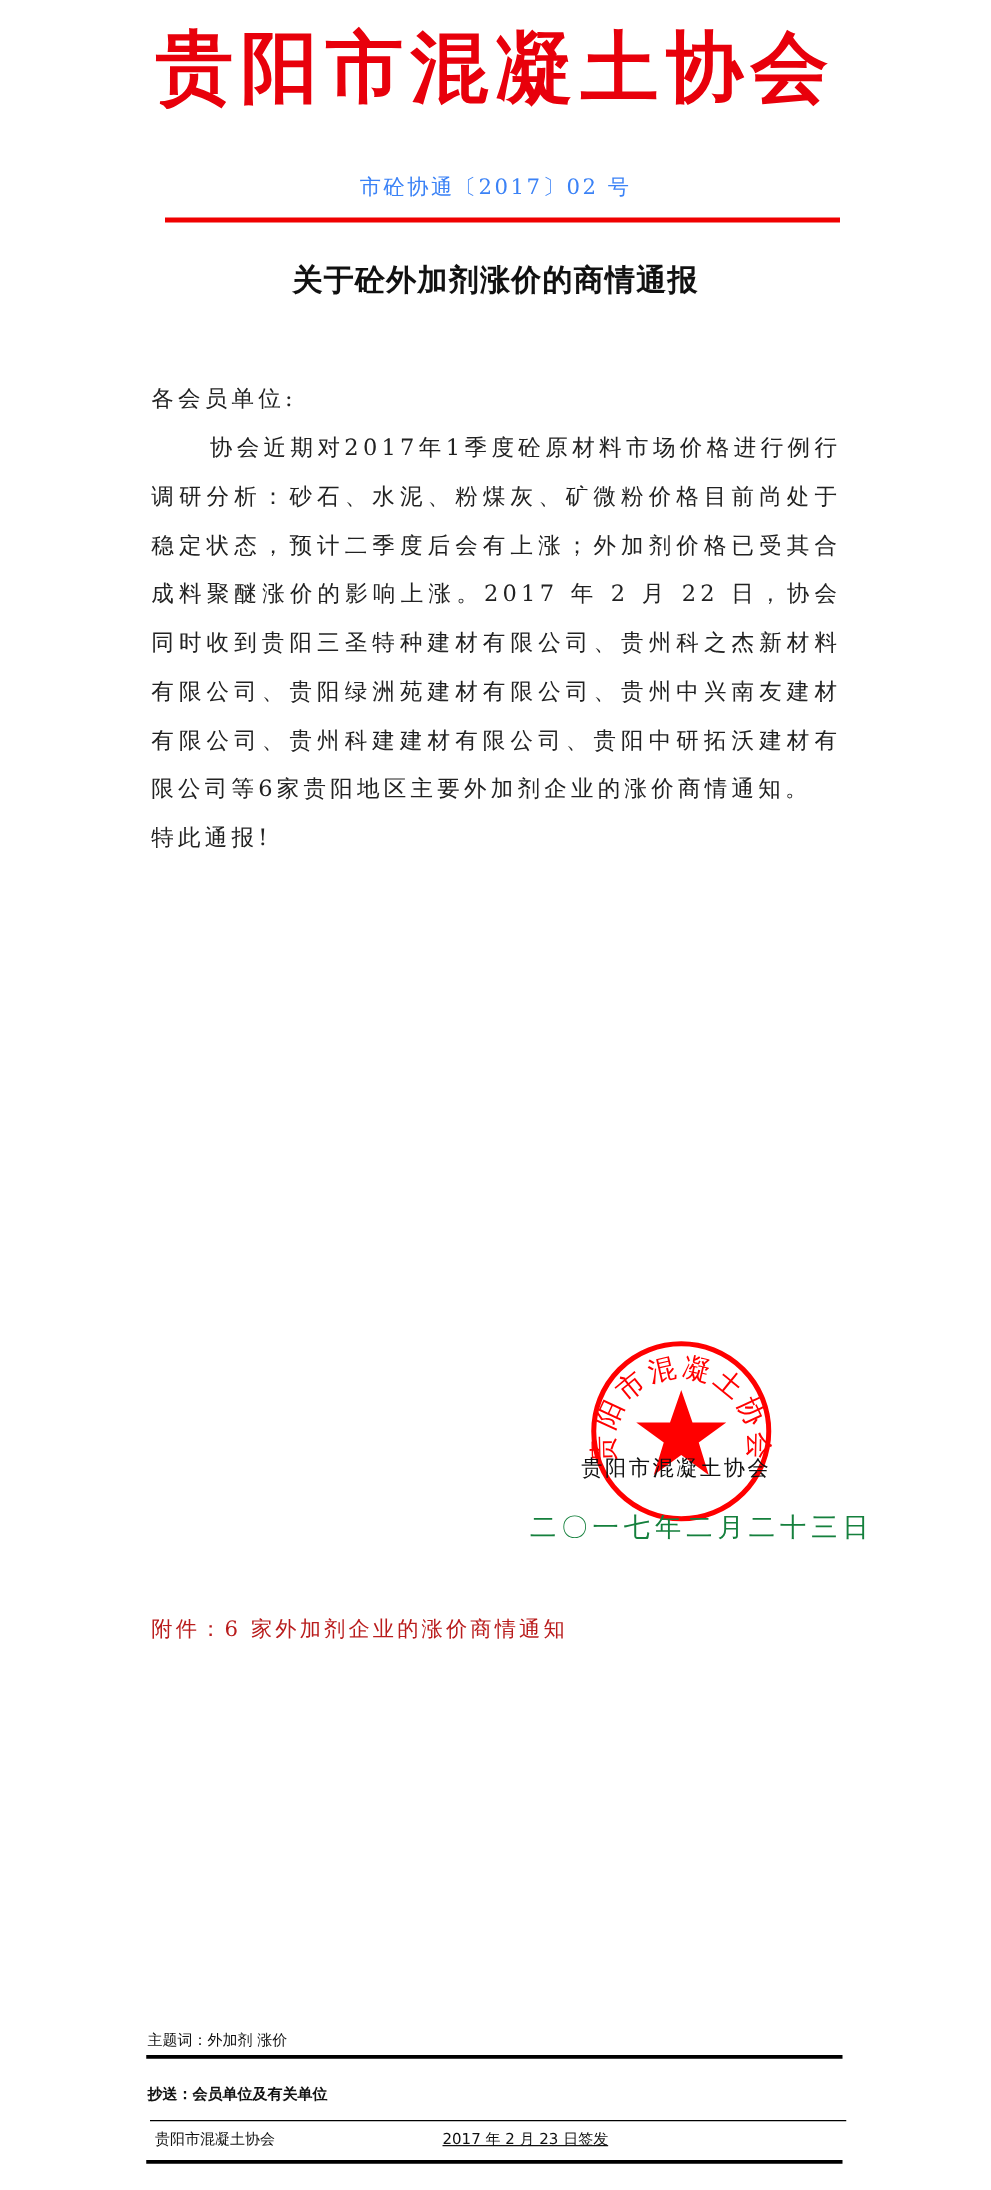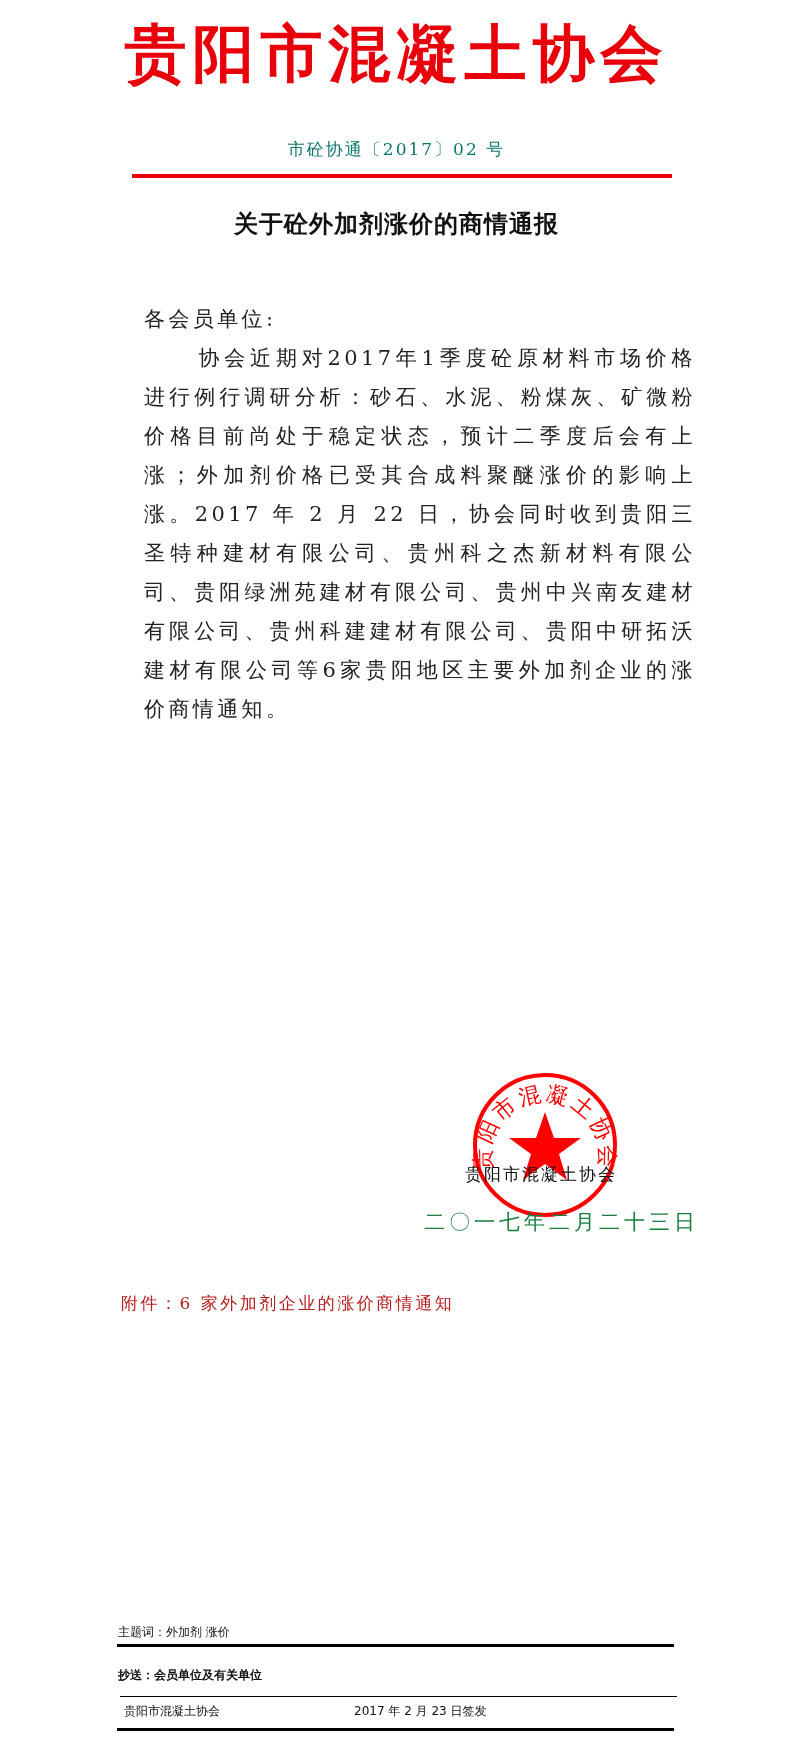--- a/index.html
+++ b/index.html
@@ -3,26 +3,26 @@
 <meta charset="utf-8">
 <style>
   html, body { margin: 0; padding: 0; background: #ffffff; }
   body { width: 793px; height: 1752px; position: relative; overflow: hidden;
          font-family: "DejaVu Serif", "Liberation Serif", serif; color: #111; }
   .abs { position: absolute; }
   .masthead { left: 0; top: 14px; width: 793px; text-align: center;
               font-family: "DejaVu Serif", serif; font-weight: bold;
               font-size: 62px; letter-spacing: 6px; color: #e8000b; line-height: 80px; }
   .docno { left: 0; top: 138px; width: 793px; text-align: center; font-size: 17px;
-           letter-spacing: 2px; color: #0f766e; }
+           letter-spacing: 2px; color: #3b82f6; }
   .redrule { left: 132px; top: 174px; width: 540px; height: 4px; background: #f00000; }
   .title { left: 0; top: 208px; width: 793px; text-align: center; font-size: 24px;
            font-weight: bold; letter-spacing: 1px; color: #111; }
-  .body-text { left: 121px; top: 300px; width: 552px; font-size: 21px; line-height: 39px;
-               letter-spacing: 3.4px; text-align: justify; color: #222; margin-left: 23px; }
+  .body-text { left: 121px; top: 300px; width: 552px; font-size: 18px; line-height: 39px;
+               letter-spacing: 3.4px; text-align: justify; color: #222; }
   .body-text p { margin: 0; }
   .indent { text-indent: 2.6em; }
   .salutation { margin: 0 0 0 0; }
   .seal { left: 470px; top: 1070px; width: 150px; height: 150px; }
   .sign-org { left: 465px; top: 1163px; font-size: 17px; letter-spacing: 2px; color: #111; }
   .sign-date { left: 424px; top: 1208px; font-size: 21px; letter-spacing: 4px; color: #15803d; }
   .attachment { left: 121px; top: 1292px; font-size: 17px; letter-spacing: 2.5px; color: #b91c1c; }
   .footer-text { font-family: "DejaVu Sans", "Liberation Sans", sans-serif; font-size: 12px; color: #111; }
   .rule-thick { height: 3px; background: #000; }
   .rule-thin { height: 1px; background: #000; }
@@ -32,20 +32,21 @@
 
 <div class="abs masthead">贵阳市混凝土协会</div>
 <div class="abs docno">市砼协通〔2017〕02 号</div>
 <div class="abs redrule"></div>
 
 <div class="abs title">关于砼外加剂涨价的商情通报</div>
 
 <div class="abs body-text">
   <p class="salutation">各会员单位:</p>
   <p class="indent">协会近期对2017年1季度砼原材料市场价格进行例行调研分析：砂石、水泥、粉煤灰、矿微粉价格目前尚处于稳定状态，预计二季度后会有上涨；外加剂价格已受其合成料聚醚涨价的影响上涨。2017 年 2 月 22 日，协会同时收到贵阳三圣特种建材有限公司、贵州科之杰新材料有限公司、贵阳绿洲苑建材有限公司、贵州中兴南友建材有限公司、贵州科建建材有限公司、贵阳中研拓沃建材有限公司等6家贵阳地区主要外加剂企业的涨价商情通知。</p>
+  <p>特此通报!</p>
 </div>
 
 <svg class="abs seal" viewBox="0 0 150 150">
   <defs>
     <path id="sealArc" d="M 30 118 A 55 55 0 1 1 120 118" fill="none"></path>
   </defs>
   <circle cx="75" cy="75" r="70" fill="none" stroke="#ff0000" stroke-width="4"></circle>
   <text font-family="DejaVu Serif, serif" font-size="22" fill="#ff0000" letter-spacing="3">
     <textPath href="#sealArc" startOffset="50%" text-anchor="middle">贵阳市混凝土协会</textPath>
   </text>
@@ -55,14 +56,14 @@
 <div class="abs sign-org">贵阳市混凝土协会</div>
 <div class="abs sign-date">二〇一七年二月二十三日</div>
 
 <div class="abs attachment">附件：6 家外加剂企业的涨价商情通知</div>
 
 <div class="abs footer-text" style="left:118px; top:1624px;">主题词：外加剂 涨价</div>
 <div class="abs rule-thick" style="left:117px; top:1644px; width:557px;"></div>
 <div class="abs footer-text" style="left:118px; top:1667px;font-weight:bold;">抄送：会员单位及有关单位</div>
 <div class="abs rule-thin" style="left:120px; top:1696px; width:557px;"></div>
 <div class="abs footer-text" style="left:124px; top:1703px;">贵阳市混凝土协会</div>
-<div class="abs footer-text" style="left:354px; top:1703px;">2017 年 2 月 23 日签发</div>
+<div class="abs footer-text" style="left:354px; top:1703px;text-decoration:underline;">2017 年 2 月 23 日签发</div>
 <div class="abs rule-thick" style="left:117px; top:1728px; width:557px;"></div>
 
 </body></html>

